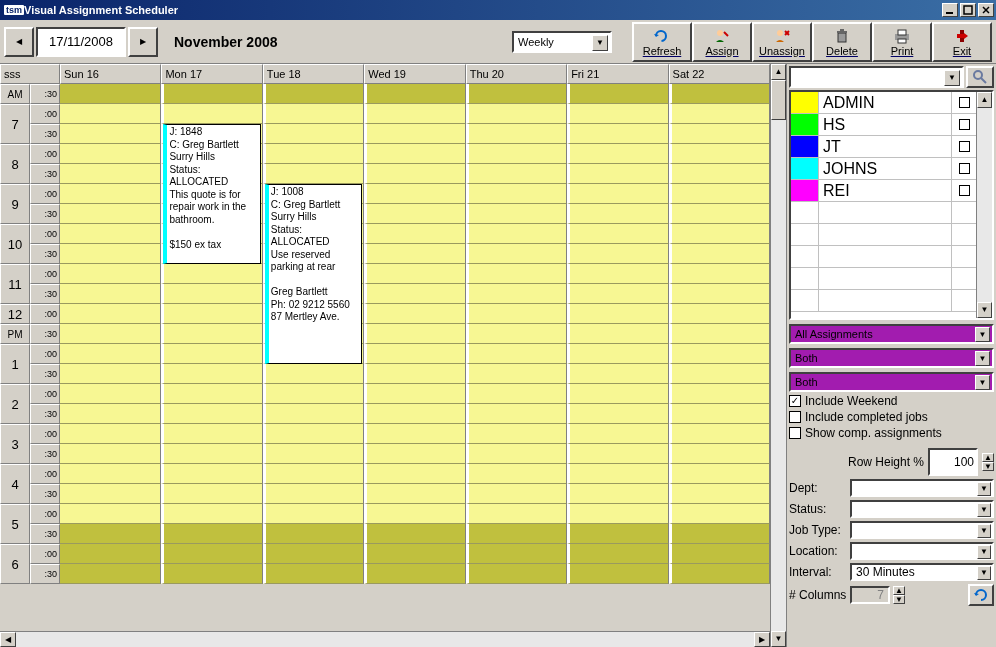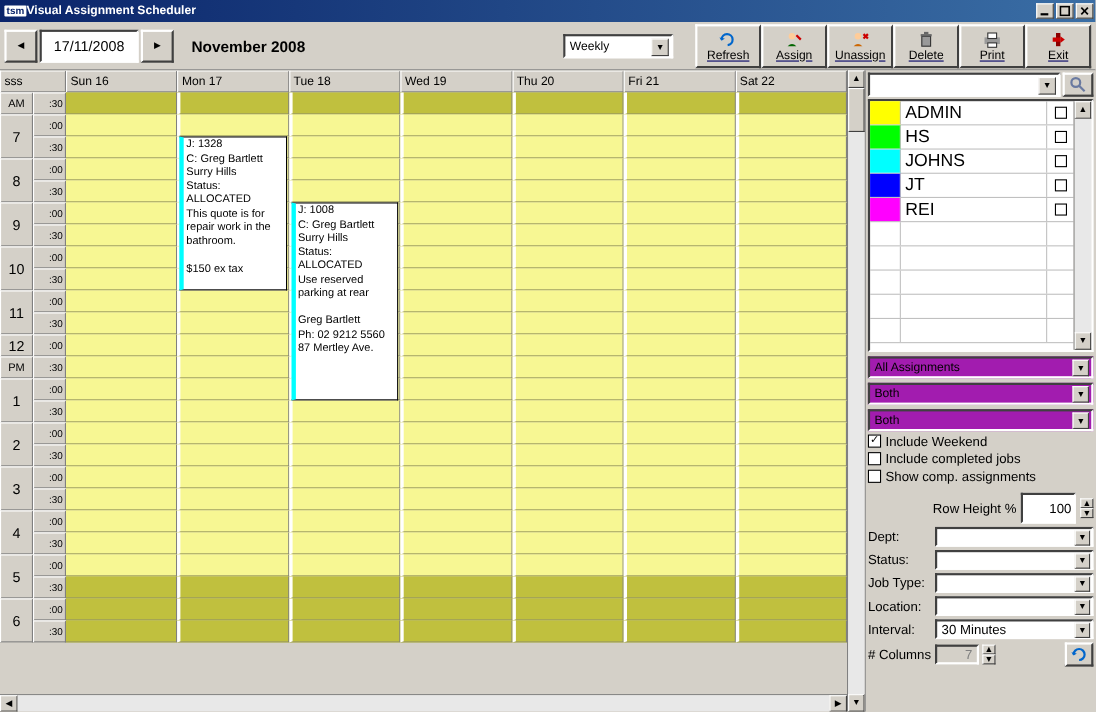--- a/index.html
+++ b/index.html
@@ -612,21 +612,21 @@
         <div class="timecell">:30</div>
         <div class="slot dark"></div>
         <div class="slot dark dday"></div>
         <div class="slot dark dday"></div>
         <div class="slot dark dday"></div>
         <div class="slot dark dday"></div>
         <div class="slot dark dday"></div>
         <div class="slot dark dday"></div>
       </div>
 
-    <div class="appt" id="appt1" style="white-space: pre-wrap; left: 163.429px; width: 97.4286px; top: 60px; height: 140px;">J: 1328
+    <div class="appt" id="appt1" style="white-space: pre-wrap; left: 163.429px; width: 97.4286px; top: 60px; height: 140px;">J: 1848
 C: Greg Bartlett
 Surry Hills
 Status:
 ALLOCATED
 This quote is for repair work in the bathroom.
 
 $150 ex tax</div>
     <div class="appt" id="appt2" style="white-space: pre-wrap; left: 264.857px; width: 97.4286px; top: 120px; height: 180px;">J: 1008
 C: Greg Bartlett
 Surry Hills
@@ -686,29 +686,29 @@
             </div>
           </div>
           <div class="urow">
             <div class="sw" style="background: rgb(0, 255, 0);"></div>
             <div class="nm">HS</div>
             <div class="ck">
               <div class="box"></div>
             </div>
           </div>
           <div class="urow">
-            <div class="sw" style="background: rgb(0, 255, 255);"></div>
-            <div class="nm">JOHNS</div>
+            <div class="sw" style="background: rgb(0, 0, 255);"></div>
+            <div class="nm">JT</div>
             <div class="ck">
               <div class="box"></div>
             </div>
           </div>
           <div class="urow">
-            <div class="sw" style="background: rgb(0, 0, 255);"></div>
-            <div class="nm">JT</div>
+            <div class="sw" style="background: rgb(0, 255, 255);"></div>
+            <div class="nm">JOHNS</div>
             <div class="ck">
               <div class="box"></div>
             </div>
           </div>
           <div class="urow">
             <div class="sw" style="background: rgb(255, 0, 255);"></div>
             <div class="nm">REI</div>
             <div class="ck">
               <div class="box"></div>
             </div>

